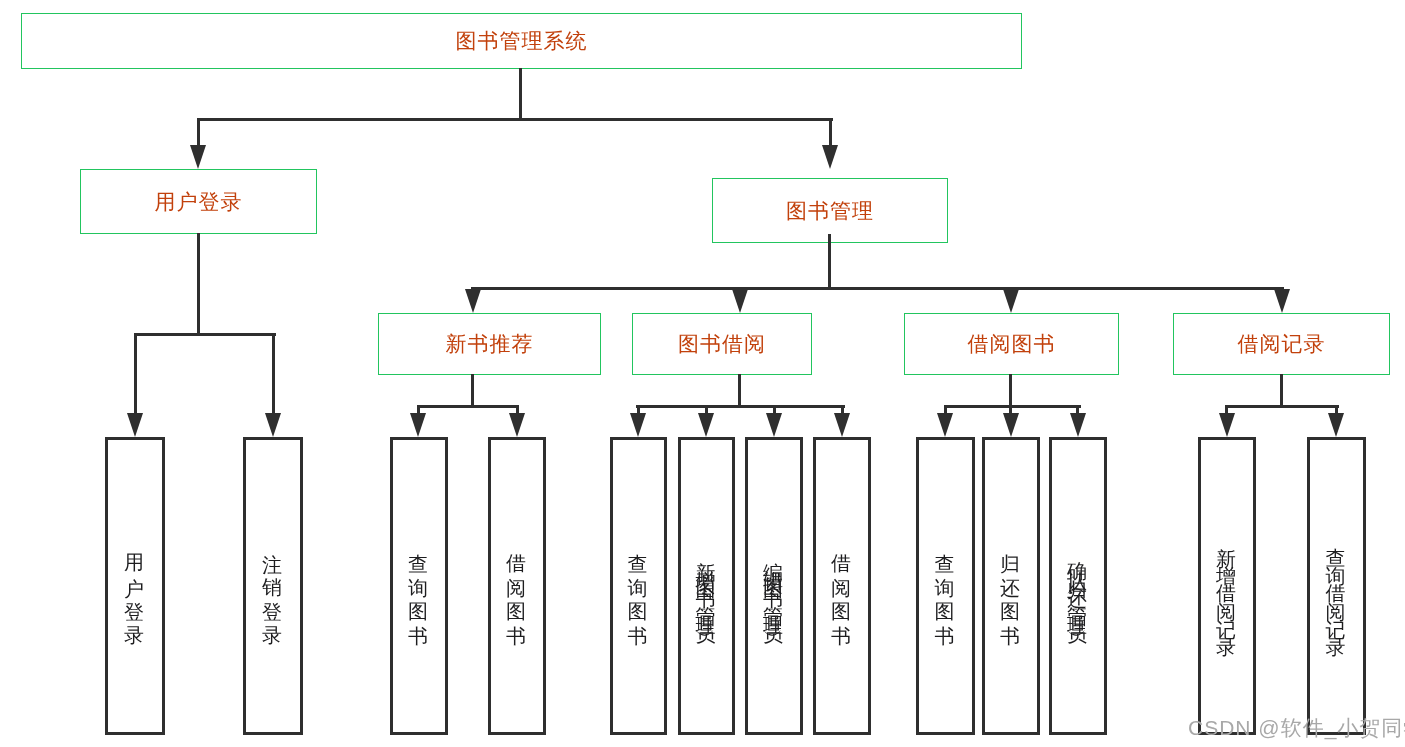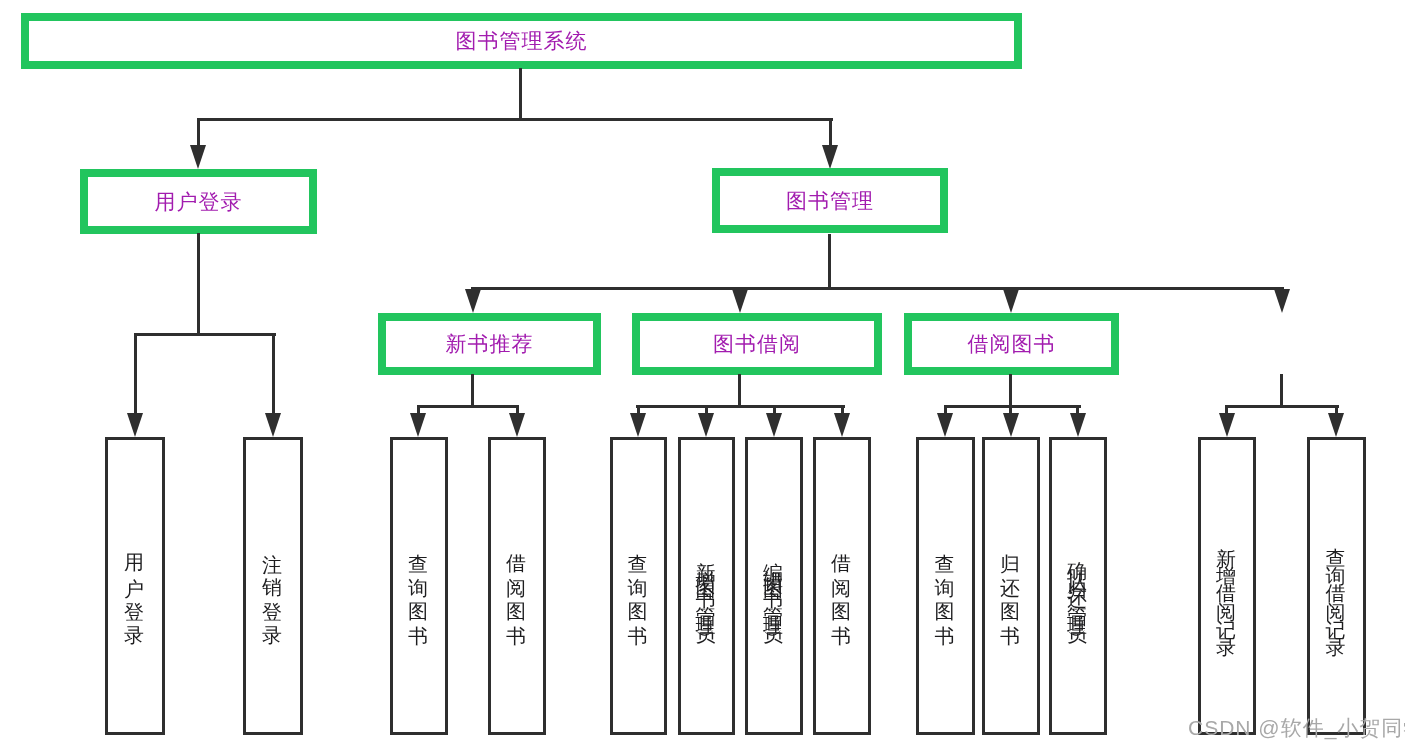--- a/index.html
+++ b/index.html
@@ -2,23 +2,23 @@
 <html><head>
 <meta charset="utf-8">
 <style>
   html,body { margin:0; padding:0; background:#ffffff; }
   #canvas {
     position:relative; width:1405px; height:747px; background:#ffffff;
     font-family:"Liberation Sans", sans-serif; color:#1f1f1f; overflow:hidden;
   }
   .hbox {
     position:absolute; box-sizing:border-box;
-    border:8px solid #22c55e; background:#ffffff;
+    border:1px solid #22c55e; background:#ffffff;
     display:flex; align-items:center; justify-content:center;
-    font-size:21px; letter-spacing:1px; color:#a21caf;
+    font-size:21px; letter-spacing:1px; color:#c2410c;
   }
   .vbox {
     position:absolute; box-sizing:border-box; top:437px; height:298px;
     border:3px solid #2f2f2f; background:#ffffff;
     display:flex; align-items:center; justify-content:center;
     font-size:20px; color:#1d1d1f;
   }
   .vbox span { writing-mode:vertical-rl; text-orientation:mixed; letter-spacing:9px; }
   .vbox.spread span { letter-spacing:24px; }
   .vbox.mid span { letter-spacing:18px; }
@@ -45,46 +45,49 @@
   <div class="line" style="left:519px;top:68px;width:3px;height:52px"></div>
   <div class="line" style="left:197px;top:118px;width:636px;height:3px"></div>
   <div class="line" style="left:197px;top:118px;width:3px;height:30px"></div>
   <div class="arr" style="left:190px;top:145px"></div>
   <div class="line" style="left:829px;top:118px;width:3px;height:30px"></div>
   <div class="arr" style="left:822px;top:145px"></div>
 
   <div class="hbox" style="left:80px;top:169px;width:237px;height:65px">
     <span>用户登录</span>
   </div>
-  <div class="hbox" style="left:712px;top:168px;width:236px;height:65px">
+  <div class="hbox" style="left:712px;top:178px;width:236px;height:65px">
     <span>图书管理</span>
   </div>
 
   <div class="line" style="left:197px;top:233px;width:3px;height:102px"></div>
   <div class="line" style="left:134px;top:333px;width:142px;height:3px"></div>
   <div class="line" style="left:134px;top:333px;width:3px;height:82px"></div>
   <div class="arr" style="left:127px;top:413px"></div>
   <div class="line" style="left:272px;top:333px;width:3px;height:82px"></div>
   <div class="arr" style="left:265px;top:413px"></div>
 
   <div class="line" style="left:828px;top:234px;width:3px;height:55px"></div>
   <div class="line" style="left:471px;top:287px;width:813px;height:3px"></div>
   <div class="arr" style="left:465px;top:289px"></div>
   <div class="arr" style="left:732px;top:289px"></div>
   <div class="arr" style="left:1003px;top:289px"></div>
   <div class="arr" style="left:1274px;top:289px"></div>
 
   <div class="hbox" style="left:378px;top:313px;width:223px;height:62px">
     <span>新书推荐</span>
   </div>
-  <div class="hbox" style="left:632px;top:313px;width:250px;height:62px">
+  <div class="hbox" style="left:632px;top:313px;width:180px;height:62px">
     <span>图书借阅</span>
   </div>
   <div class="hbox" style="left:904px;top:313px;width:215px;height:62px">
     <span>借阅图书</span>
+  </div>
+  <div class="hbox" style="left:1173px;top:313px;width:217px;height:62px">
+    <span>借阅记录</span>
   </div>
 
   <div class="line" style="left:471px;top:374px;width:3px;height:33px"></div>
   <div class="line" style="left:417px;top:405px;width:102px;height:3px"></div>
   <div class="line" style="left:417px;top:405px;width:3px;height:11px"></div>
   <div class="arr" style="left:410px;top:413px"></div>
   <div class="line" style="left:516px;top:405px;width:3px;height:11px"></div>
   <div class="arr" style="left:509px;top:413px"></div>
 
   <div class="line" style="left:738px;top:374px;width:3px;height:33px"></div>

